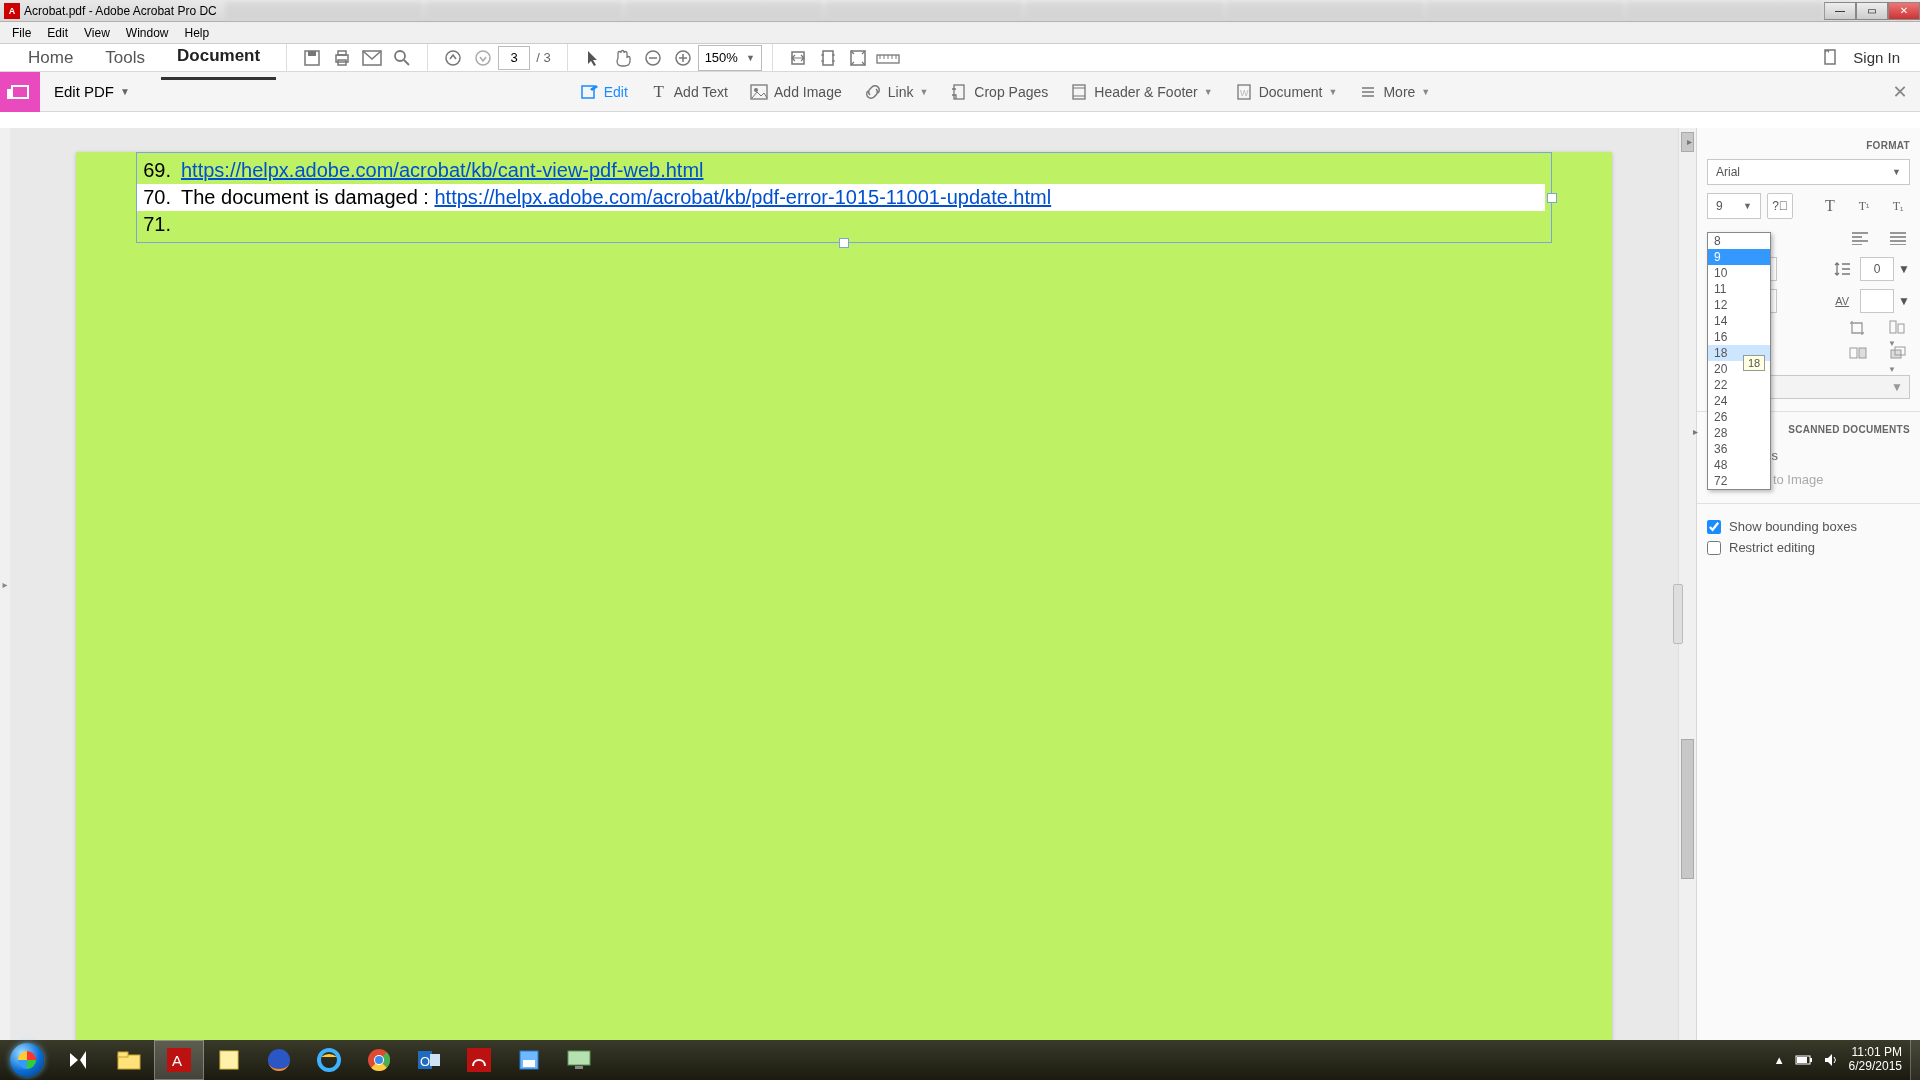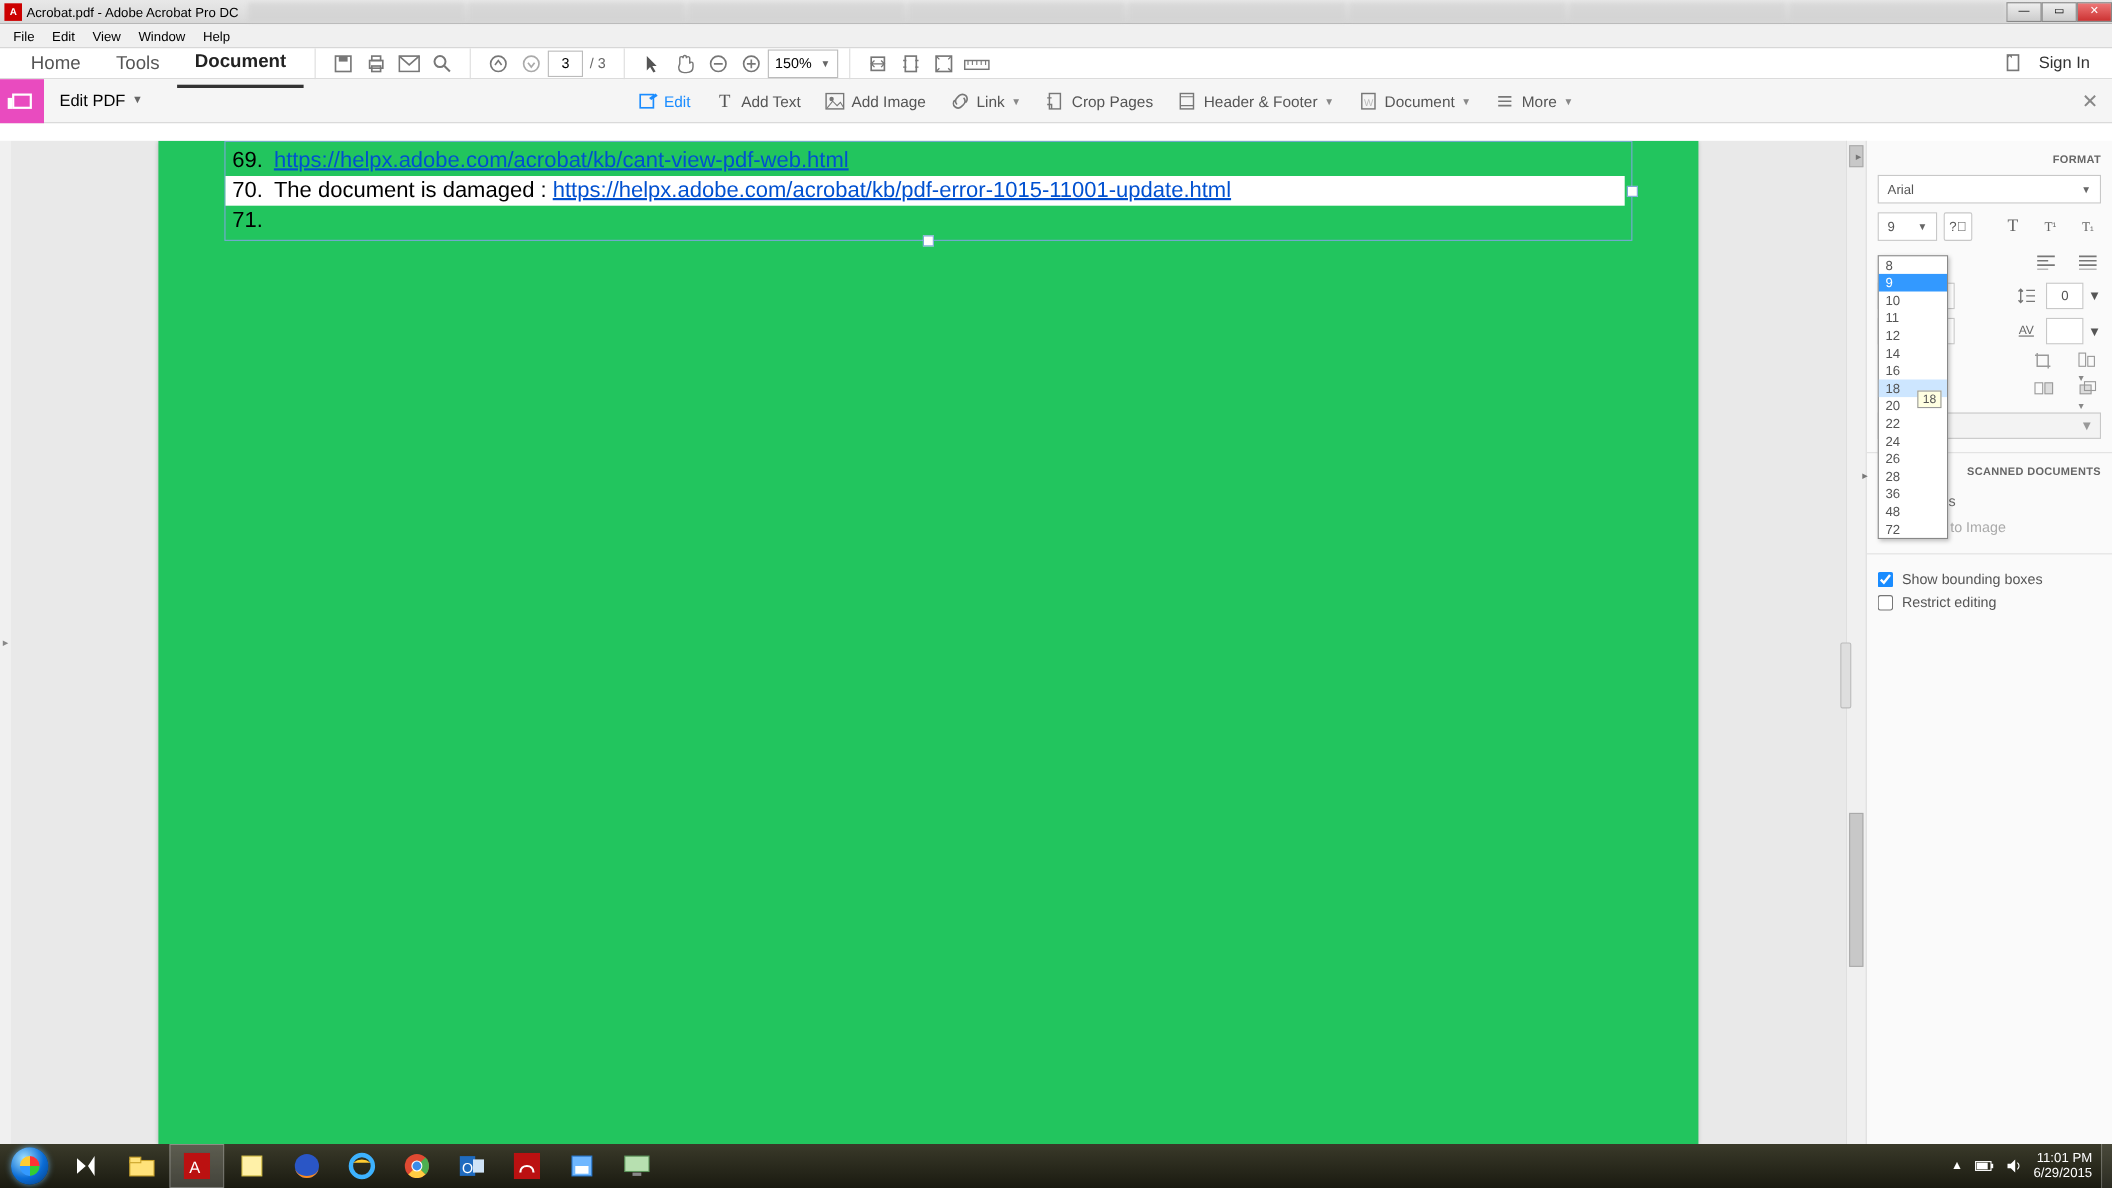--- a/index.html
+++ b/index.html
@@ -42,21 +42,21 @@
 .tool { display: flex; align-items: center; gap: 6px; font-size: 14px; color: #555; }
 .tool.active { color: #1a8cff; }
 .tool .ticon { width: 18px; height: 18px; display: flex; align-items: center; justify-content: center; font-size: 14px; }
 .tool .caret { font-size: 9px; color: #888; }
 .editbar .close-x { width: 40px; text-align: center; font-size: 18px; color: #888; }
 
 
 .main { position: absolute; top: 128px; bottom: 40px; left: 0; right: 0; display: flex; }
 .leftgutter { width: 10px; background: #f0f0f0; display:flex; align-items:center; justify-content:center; font-size:10px; color:#888;}
 .docarea { flex: 1; background: #e9e9e9; position: relative; overflow: hidden; display:flex; justify-content:center; }
-.page { width: 1400px; background: #22c55e; box-shadow: 0 1px 4px rgba(0,0,0,.2); padding: 0 60px 800px 60px; color:#000; }
+.page { width: 1536px; background: #bef264; box-shadow: 0 1px 4px rgba(0,0,0,.2); padding: 0 60px 800px 60px; color:#000;margin-top:24px; }
 .textbox { border: 1px solid #7aa7d8; padding: 4px 6px 4px 0; font-family: Arial; font-size: 20px; line-height: 1.35; position: relative; }
 .textbox::after { content:""; position:absolute; right:-1px; top:50%; width:8px; height:8px; background:#fff; border:1px solid #7aa7d8; transform:translate(50%,-50%);}
 .textbox::before { content:""; position:absolute; left:50%; bottom:-1px; width:8px; height:8px; background:#fff; border:1px solid #7aa7d8; transform:translate(-50%,50%);}
 .row { display:flex; }
 .num { width: 44px; text-align:right; padding-right:10px; }
 .link { color: #0050d0; text-decoration: underline; }
 .scrollv { width: 18px; background: #f0f0f0; border-left:1px solid #ddd; position:relative;}
 .scrollv .thumb { position:absolute; left:2px; right:2px; top:4px; height:20px; background:#c8c8c8; border:1px solid #aaa;}
 .scrollv .thumb2 { position:absolute; left:2px; right:2px; top:67%; height:140px; background:#c8c8c8; border:1px solid #aaa;}
 .collapse-handle { position:absolute; left:-6px; top:50%; width:10px; height:60px; background:#dedede; border:1px solid #bbb; border-radius:2px;}

